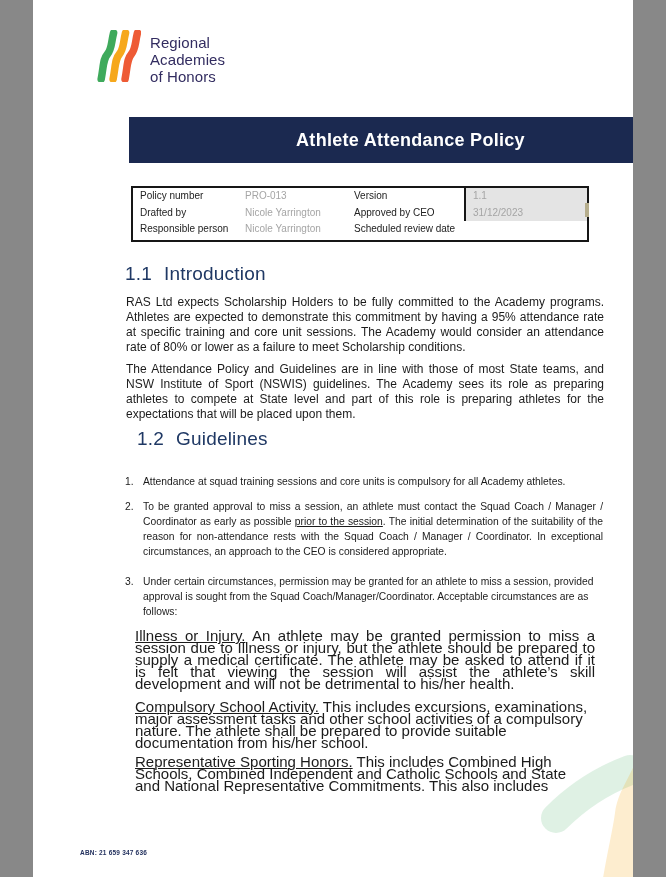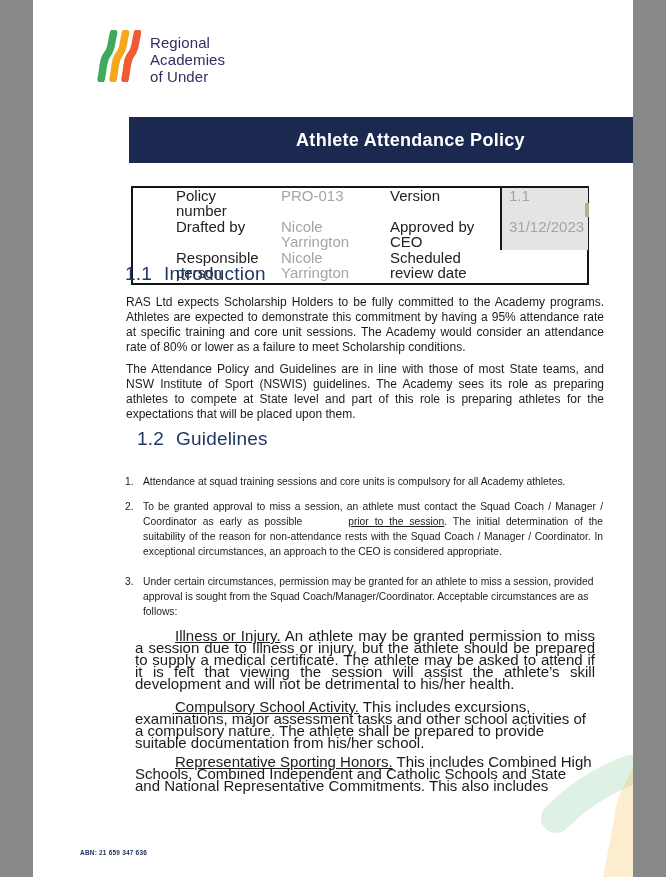--- a/index.html
+++ b/index.html
@@ -15,21 +15,21 @@
   .banner{
     position:absolute;top:117px;left:96px;width:467px;height:46px;
     background:#1b2950;color:#ffffff;font-size:18px;font-weight:600;
     text-align:center;line-height:46px;letter-spacing:.3px;padding-left:48px;
   }
   
   .meta{
     position:absolute;top:186px;left:98px;width:458px;box-sizing:border-box;
     border:2px solid #161616;display:grid;
     grid-template-columns:105px 109px 117px 1fr;
-    font-size:15px;line-height:14.5px;padding-left:36px;
+    font-size:10px;line-height:14.5px;
   }
   .mc{padding:1px 4px 1px 7px;color:#222222;}
   .mc.value{color:#a5a5a5;}
   .mc.c4{background:#e4e4e4;border-left:2px solid #161616;color:#a5a5a5;}
   .mc.r3{padding-bottom:3px;}
   .notch{position:absolute;right:-2px;top:15px;width:4px;height:14px;background:#b6ae8d;}
   
   .h-heading{position:absolute;left:92px;display:flex;font-size:19px;color:#1f3864;font-weight:400;letter-spacing:.2px;}
   .h-num{width:39px;flex:none;}
   .h1{top:263px;}
@@ -44,21 +44,21 @@
   .li-text{flex:1;}
   .just{text-align:justify;}
   .i1{top:474px;}
   .i2{top:499px;}
   .i3{top:574px;}
   
   .sub{position:absolute;left:102px;width:460px;font-size:15px;line-height:12px;color:#1b1b1b;}
   .s1{top:630px;}
   .s2{top:701px;}
   .s3{top:756px;}
-  .lead{text-decoration:underline;margin-left:40px;}
+  .lead{text-decoration:underline;}
   
   .abn{position:absolute;left:47px;top:849px;font-size:6.5px;font-weight:700;color:#23315e;letter-spacing:.2px;}
   
   .corner{position:absolute;left:505px;top:730px;}
 </style>
 </head>
 <body>
 
 <div class="page">
 
@@ -69,21 +69,21 @@
           <path id="stripe" d="M10,2 C7,14 8,20 3,26 C-2,32 -1,38 -4,54" fill="none" stroke-width="8.5" stroke-linecap="round"></path>
         </defs>
         <use href="#stripe" x="6" stroke="#3faa5c"></use>
         <use href="#stripe" x="19.5" stroke="#f6a81c"></use>
         <use href="#stripe" x="33" stroke="#ee5b35"></use>
       </svg>
     </span>
     <div class="logo-text">
       <div>Regional</div>
       <div>Academies</div>
-      <div>of Under</div>
+      <div>of Honors</div>
     </div>
   </div>
 
   <div class="banner">Athlete Attendance Policy</div>
 
   <div class="meta">
     <div class="mc">Policy number</div>
     <div class="mc value">PRO-013</div>
     <div class="mc">Version</div>
     <div class="mc c4">1.1</div>

